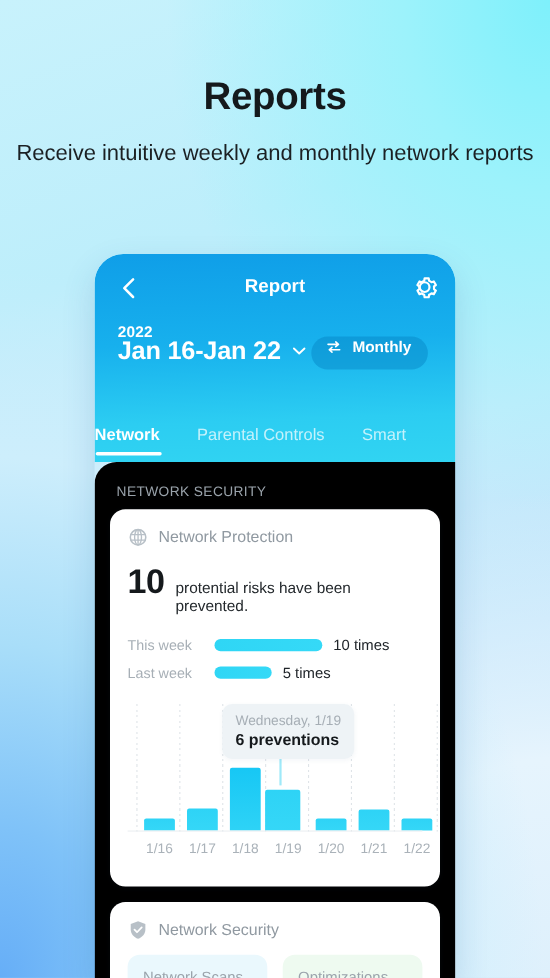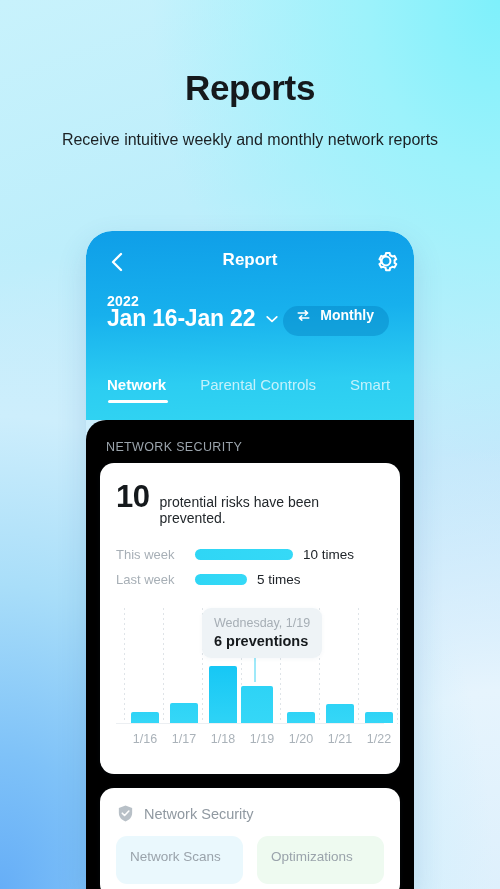--- a/index.html
+++ b/index.html
@@ -38,21 +38,21 @@
   }
   #page-title {
     font-size: 35px;
     font-weight: bold;
     letter-spacing: -0.3px;
     line-height: 44px;
     color: #15191c;
   }
   #page-subtitle {
     margin-top: 15px;
-    font-size: 16px;
+    font-size: 20px;
     line-height: 29px;
     color: #1b2023;
     font-weight: 400;
   }
 
   
   #phone {
     position: absolute;
     left: 86px;
     top: 231px;
@@ -150,22 +150,21 @@
   }
 
   
   #tab-bar {
     position: absolute;
     left: 0;
     top: 134px;
     width: 100%;
     height: 50px;
     display: flex;
-    align-items: center;
-    padding-left: 21px;
+    align-items: flex-end;
     gap: 34px;
   }
   .tab {
     position: relative;
     padding-bottom: 10px;
     cursor: pointer;
     white-space: nowrap;
   }
   .tab-label {
     font-size: 15px;
@@ -411,20 +410,28 @@
         <span class="tab-label">Smart</span>
       </div>
     </div>
   </div>
 
   <div id="content-sheet">
 
     <div id="section-label">NETWORK SECURITY</div>
 
     <div class="card">
+      <div class="card-head">
+        <svg width="19" height="19" viewBox="0 0 20 20">
+          <circle cx="10" cy="10" r="7.4" fill="none" stroke="#b8c0c7" stroke-width="1.5"></circle>
+          <ellipse cx="10" cy="10" rx="3.3" ry="7.4" fill="none" stroke="#b8c0c7" stroke-width="1.3"></ellipse>
+          <path d="M2.9 7.4h14.2 M2.9 12.6h14.2 M10 2.6v14.8" fill="none" stroke="#b8c0c7" stroke-width="1.3"></path>
+        </svg>
+        <span class="card-head-title">Network Protection</span>
+      </div>
 
       <div id="protection-stat">
         <span id="protection-count">10</span>
         <span id="protection-text">protential risks have been prevented.</span>
       </div>
 
       <div>
         <div class="compare-row">
           <span class="compare-label">This week</span>
           <span class="compare-bar" style="width:98px"></span>

